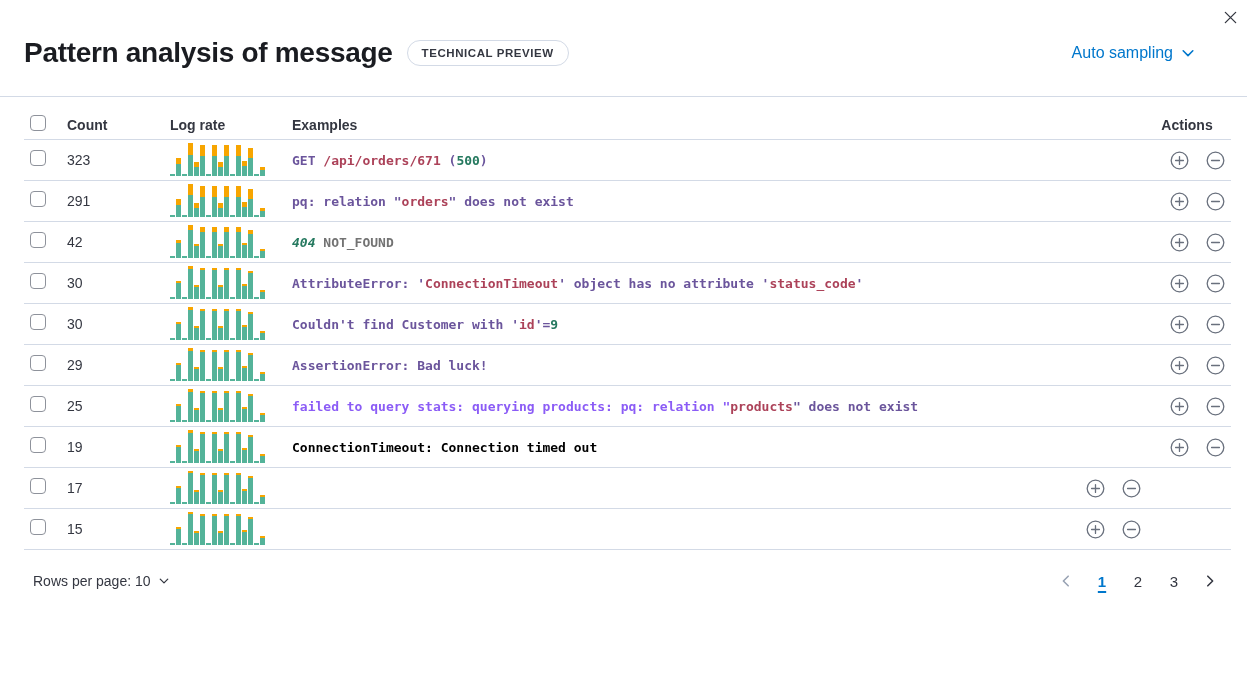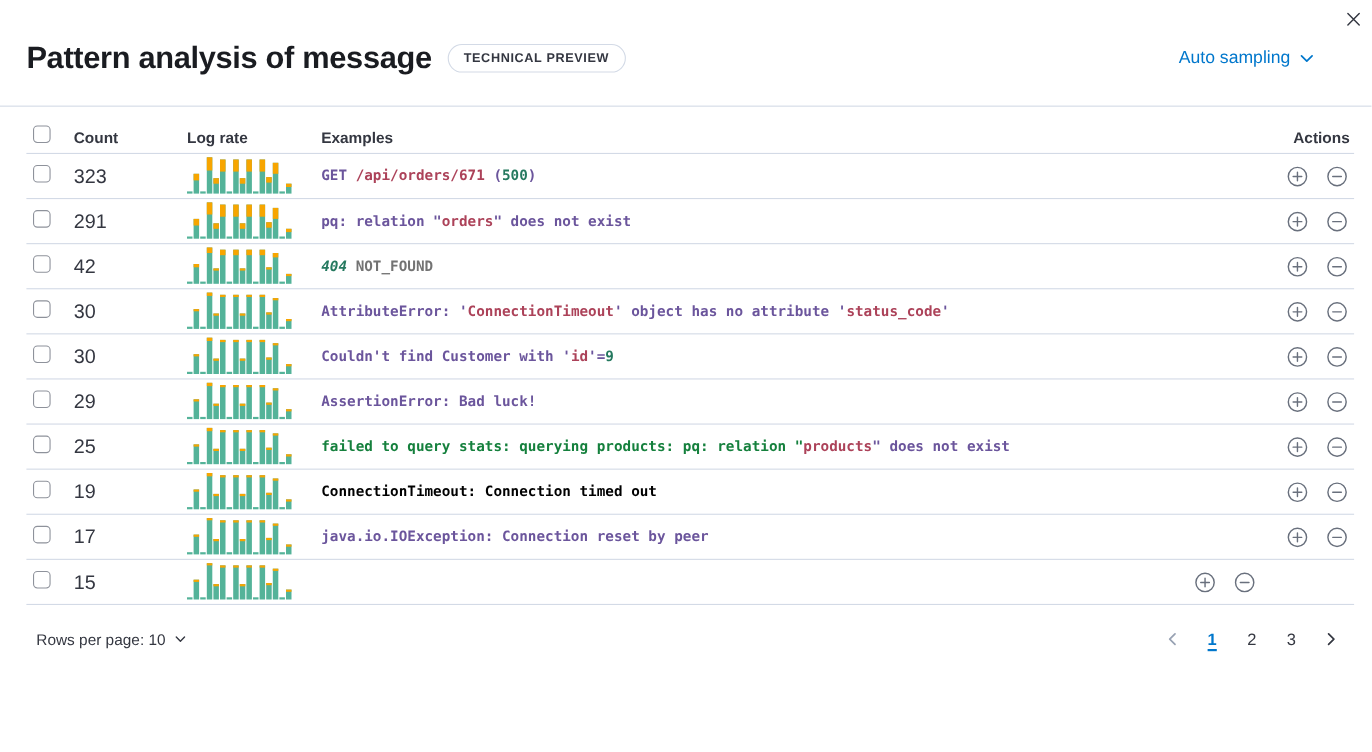--- a/index.html
+++ b/index.html
@@ -21,27 +21,27 @@
                background:none; border:none; cursor:pointer; display:flex;
                align-items:center; justify-content:center; }
 
   
   .content { padding:0 16px 0 24px; }
   .summary { margin-top:42px; font-size:16px; color:#343741; }
 
   .grid-row { display:grid; grid-template-columns:43px 103px 122px 1fr 84px; align-items:center; }
   .thead { margin-top:13px; height:30px; border-bottom:1px solid #D3DAE6; }
   .th { font-size:14px; font-weight:700; color:#343741; }
-  .th-actions { text-align:right; padding-right:4px; }
+  .th-actions { text-align:center; padding-right:4px; }
 
   .trow { height:41px; border-bottom:1px solid #D3DAE6; }
   .cb-cell { padding-left:6px; }
   .checkbox { display:inline-block; width:16px; height:16px; border:1px solid #8E929B;
               border-radius:4px; background:#fff; cursor:pointer; }
-  .count-cell { font-size:18px; color:#343741; }
+  .count-cell { font-size:14px; color:#343741; }
   .chart-cell { height:100%; display:flex; align-items:flex-end; padding-bottom:4px; }
   .spark { display:flex; align-items:flex-end; gap:1px; height:33px; }
   .bar { position:relative; width:5px; background:var(--spark-green); }
   .cap { position:absolute; top:0; left:0; width:100%; background:var(--spark-orange); }
   .example-cell { font-family:"DejaVu Sans Mono", "Liberation Mono", monospace;
                   font-size:13px; font-weight:600; white-space:nowrap; overflow:hidden; }
   .actions-cell { display:flex; justify-content:flex-end; gap:16px; padding-right:6px; }
   .action-btn { background:none; border:none; padding:0; cursor:pointer; width:20px; height:20px;
                 display:flex; align-items:center; justify-content:center; }
 
@@ -528,21 +528,21 @@
             </div>
             <div class="bar" style="height: 28px;">
               <div class="cap" style="height: 2px;"></div>
             </div>
             <div class="bar" style="height: 2px;"></div>
             <div class="bar" style="height: 9px;">
               <div class="cap" style="height: 2px;"></div>
             </div>
           </div>
         </div>
-    <div class="example-cell"><span style="color: #15803d;">failed to query stats: querying products: pq: relation "</span><span style="color: rgb(172, 66, 89);">products</span><span style="color: rgb(107, 85, 156);">" does not exist</span></div>
+    <div class="example-cell"><span style="color: #8b5cf6;">failed to query stats: querying products: pq: relation "</span><span style="color: rgb(172, 66, 89);">products</span><span style="color: rgb(107, 85, 156);">" does not exist</span></div>
     <div class="actions-cell">
       <button class="action-btn">
         <span>
           <svg width="19" height="19" viewBox="0 0 16 16">
                 <circle cx="8" cy="8" r="7" fill="none" stroke="#69707D" stroke-width="1.1"></circle>
                 <path d="M8 4.7v6.6M4.7 8h6.6" fill="none" stroke="#69707D" stroke-width="1.1" stroke-linecap="round"></path>
               </svg>
         </span>
       </button>
       <button class="action-btn">
@@ -660,21 +660,20 @@
             </div>
             <div class="bar" style="height: 28px;">
               <div class="cap" style="height: 2px;"></div>
             </div>
             <div class="bar" style="height: 2px;"></div>
             <div class="bar" style="height: 9px;">
               <div class="cap" style="height: 2px;"></div>
             </div>
           </div>
         </div>
-    <div class="example-cell"><span style="color: rgb(107, 85, 156);">java.io.IOException: Connection reset by peer</span></div>
     <div class="actions-cell">
       <button class="action-btn">
         <span>
           <svg width="19" height="19" viewBox="0 0 16 16">
                 <circle cx="8" cy="8" r="7" fill="none" stroke="#69707D" stroke-width="1.1"></circle>
                 <path d="M8 4.7v6.6M4.7 8h6.6" fill="none" stroke="#69707D" stroke-width="1.1" stroke-linecap="round"></path>
               </svg>
         </span>
       </button>
       <button class="action-btn">

